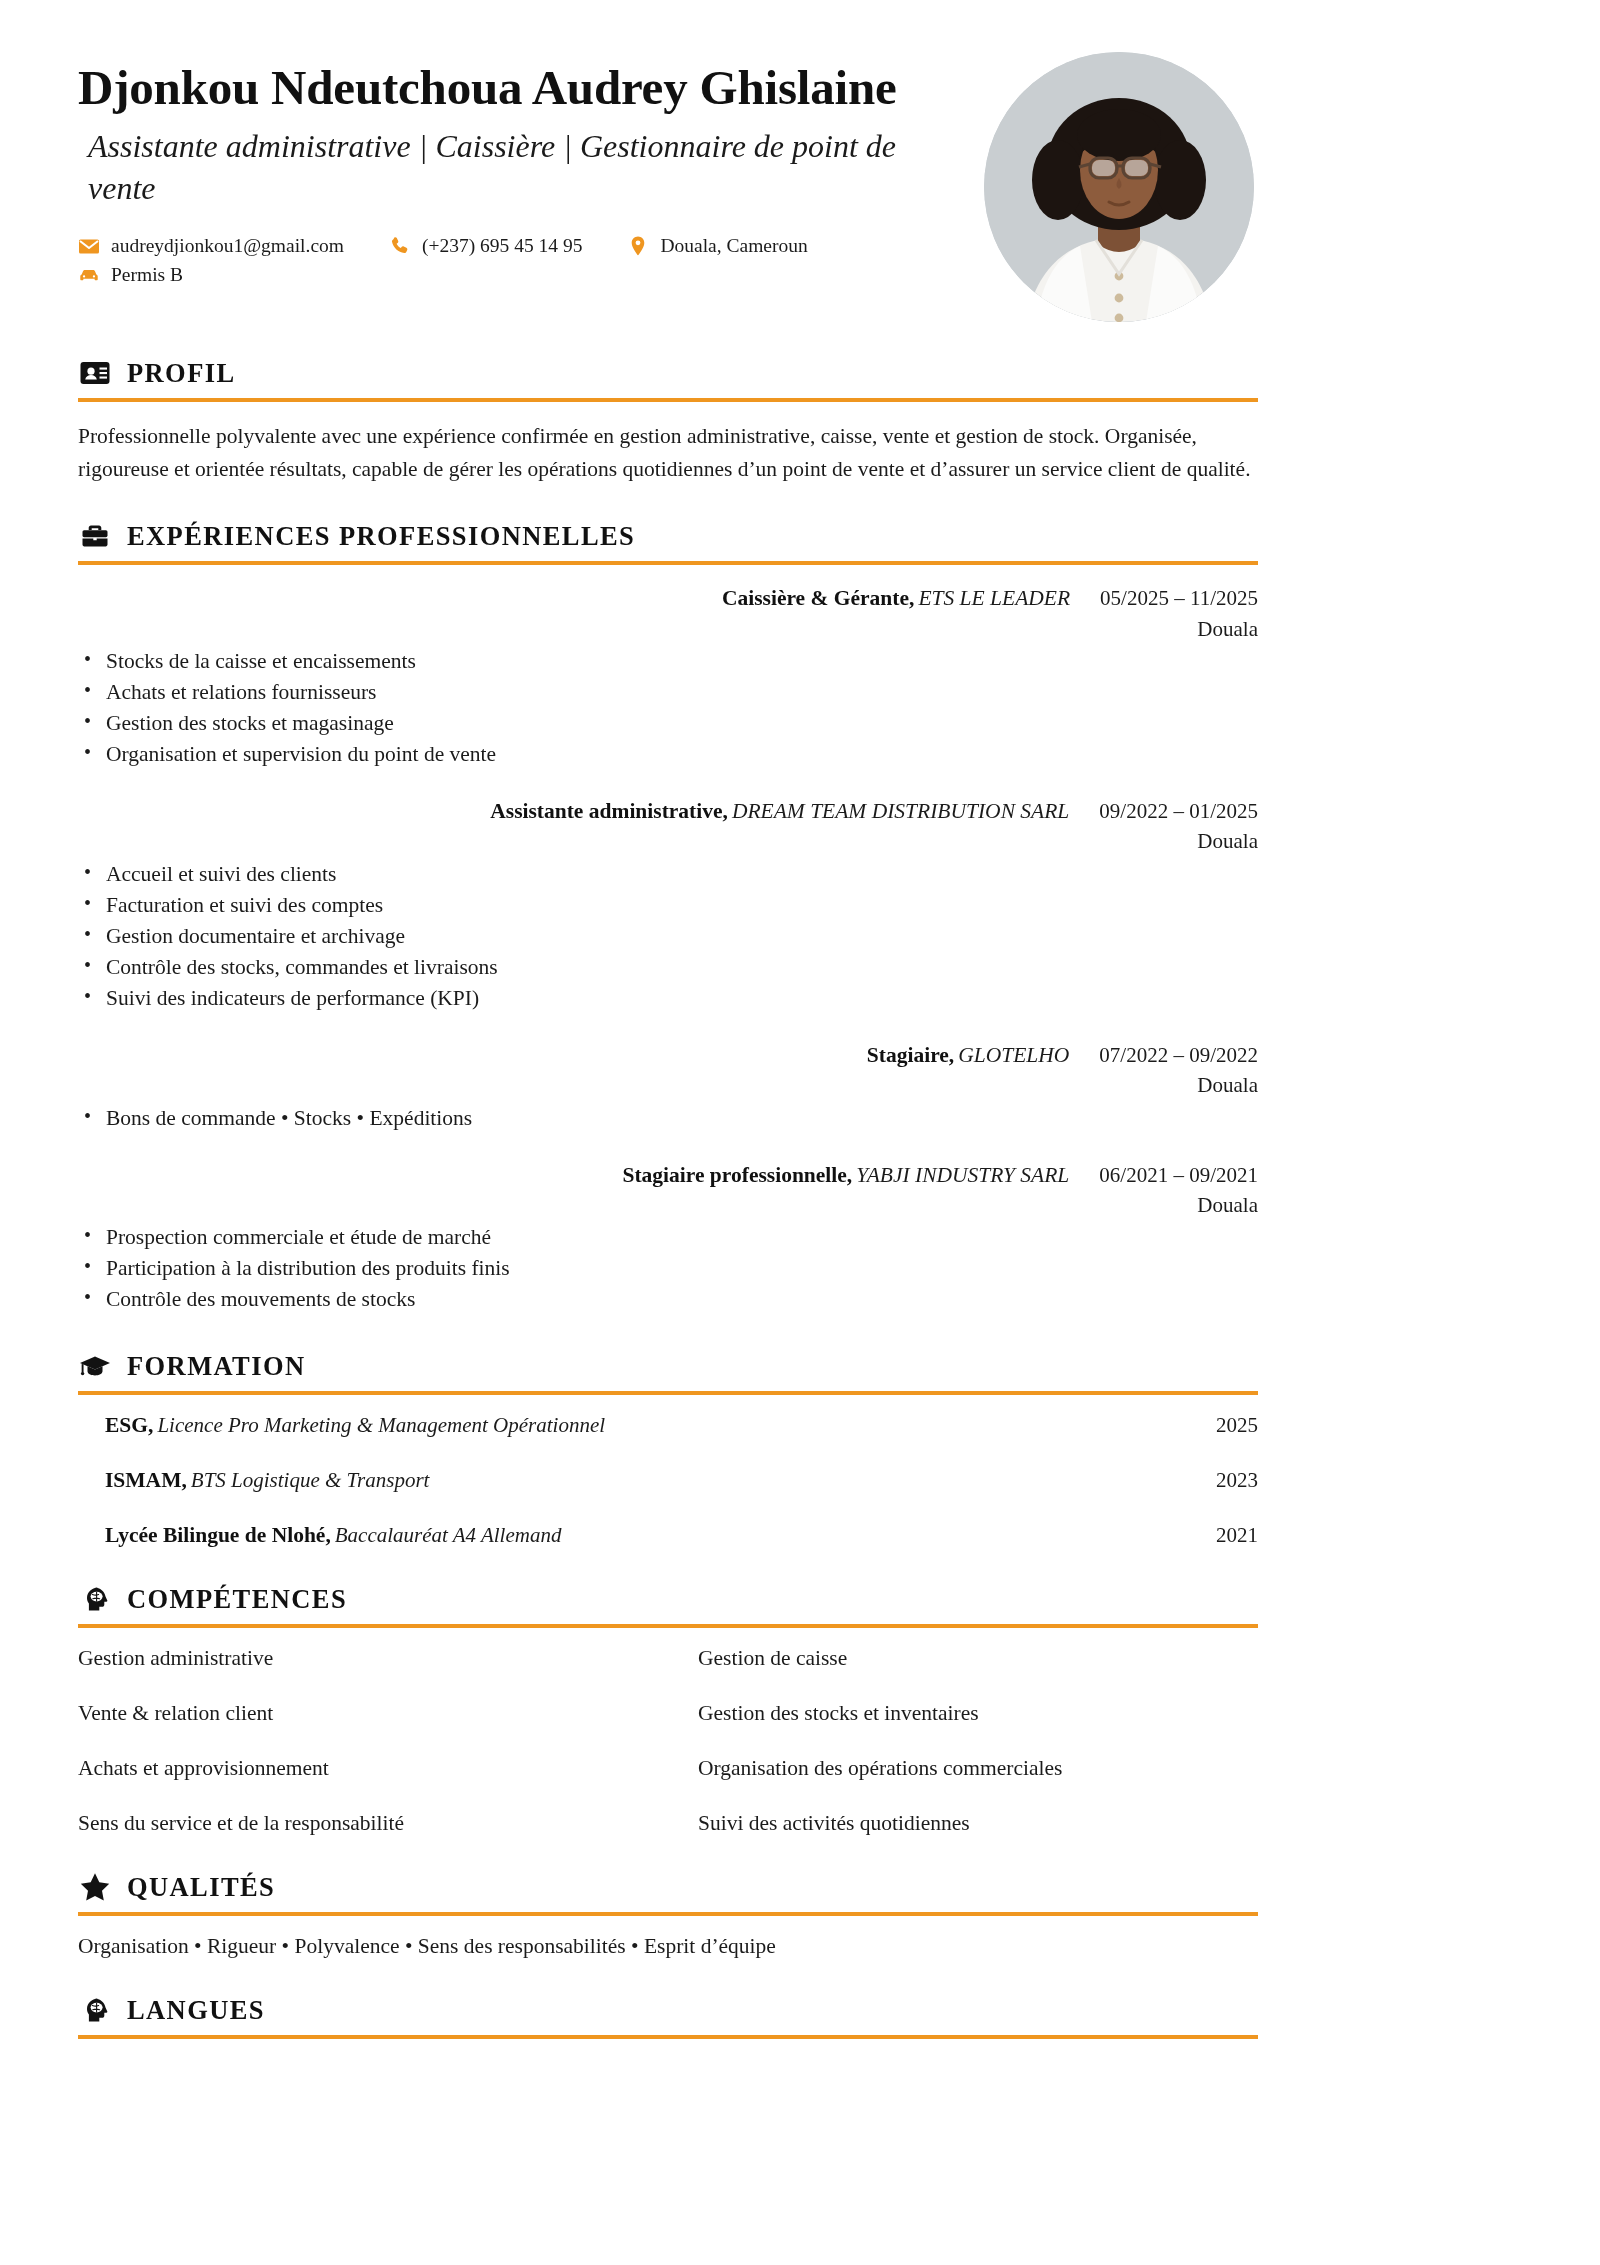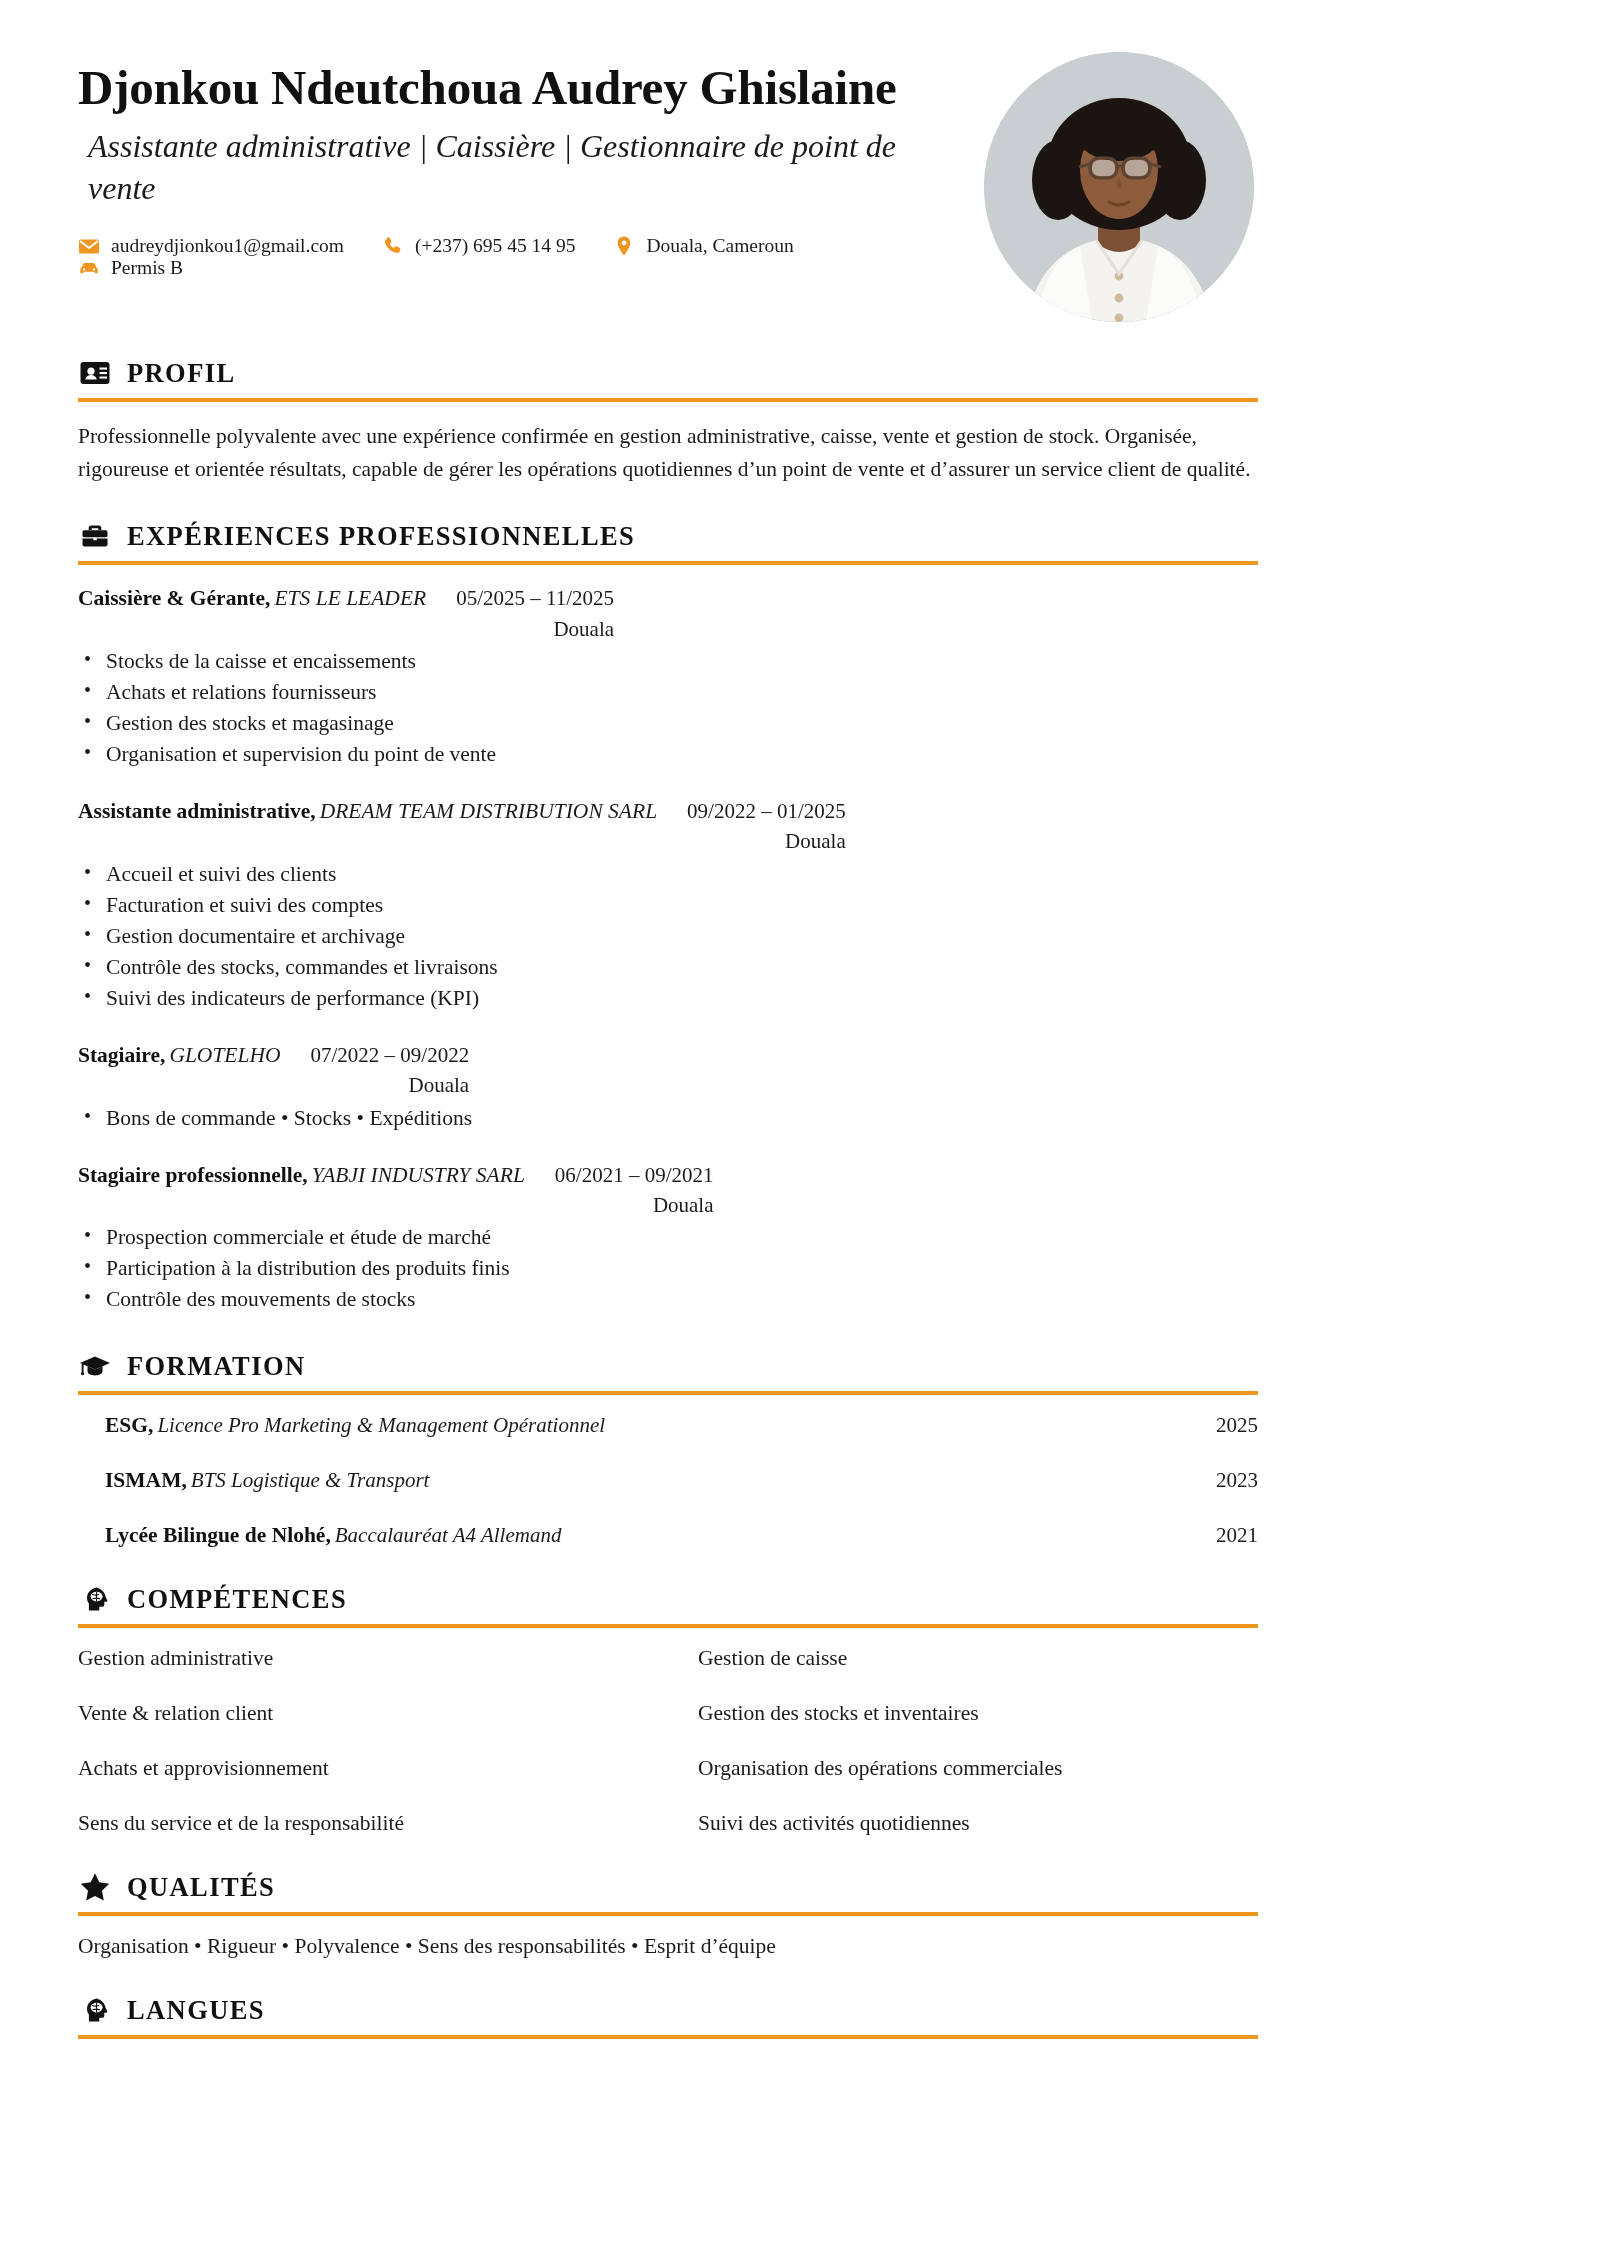--- a/index.html
+++ b/index.html
@@ -43,21 +43,21 @@
     font-weight: 400;
     line-height: 1.32;
     margin: 10px;
     color: #1b1b1b;
     max-width: 1150px;
   }
   .contact-row {
     display: flex;
     flex-wrap: wrap;
     align-items: center;
-    gap: 0;
+    gap: 7px;
     margin-top: 26px;
   }
   .contact-item {
     display: flex;
     align-items: center;
     gap: 11px;
     margin-right: 38px;
     font-size: 19.5px;
     color: #1b1b1b;
     white-space: nowrap;
@@ -119,21 +119,21 @@
     line-height: 1.52;
     color: #1b1b1b;
     max-width: 1445px;
   }
 
   
   .exp-item { margin-bottom: 26px; }
   .exp-item:last-child { margin-bottom: 0; }
   .exp-top {
     display: flex;
-    justify-content: flex-start;
+    justify-content: flex-end;
     align-items: baseline;
     gap: 30px;
   }
   .exp-role {
     font-size: 21.5px;
     font-weight: 700;
     color: #111111;
   }
   .exp-company {
     font-size: 21.5px;

